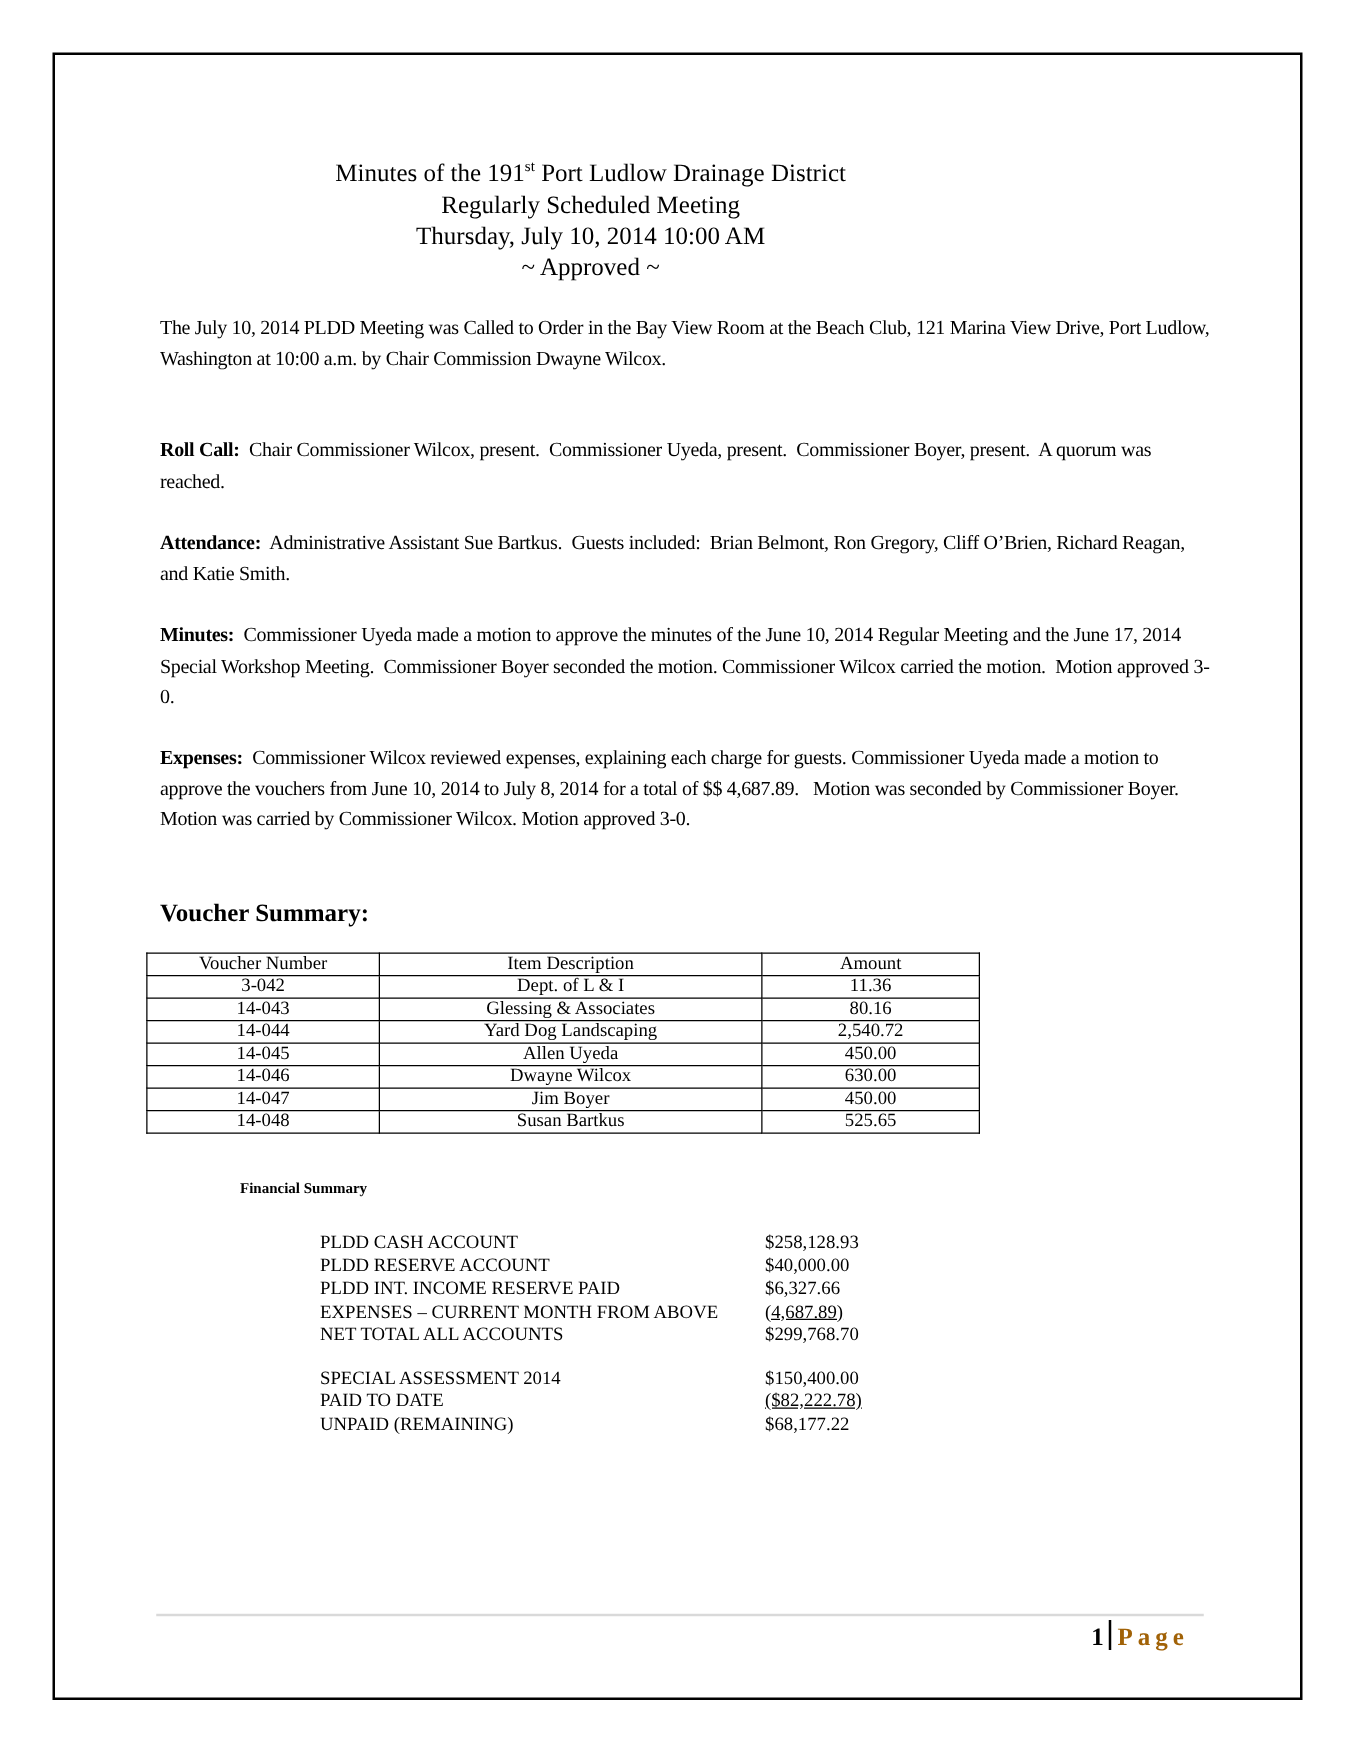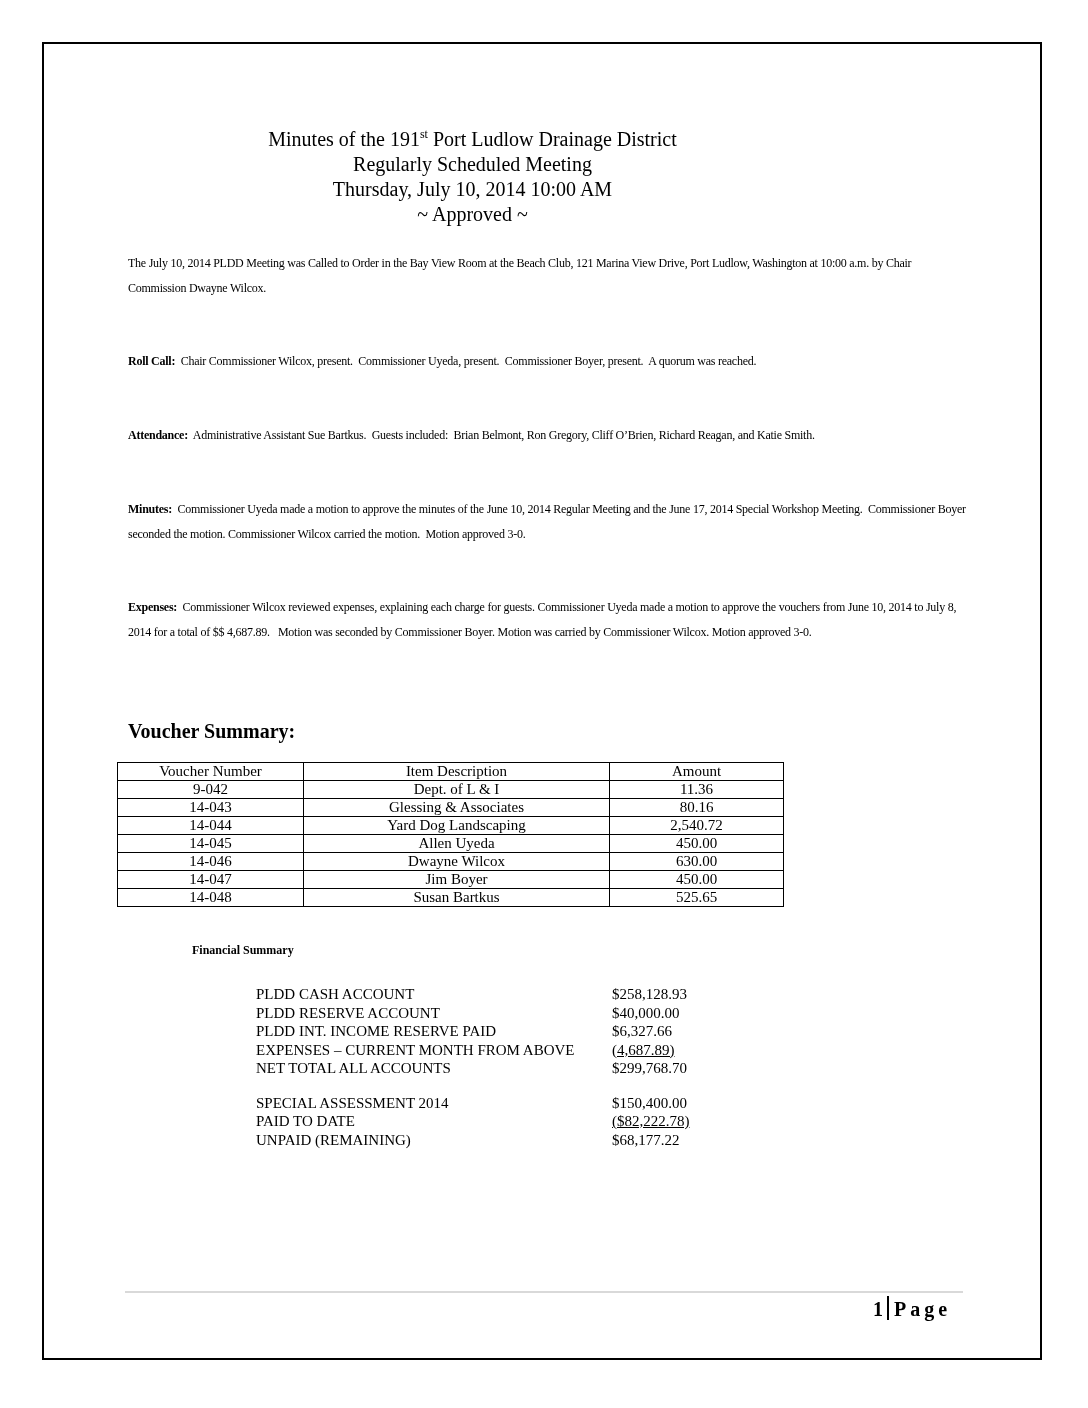--- a/index.html
+++ b/index.html
@@ -3,21 +3,21 @@
 <meta charset="utf-8">
 <style>
   html, body { margin: 0; padding: 0; background: #ffffff; }
   body { width: 1088px; height: 1408px; position: relative; overflow: hidden;
          font-family: "Liberation Serif", "DejaVu Serif", serif; color: #000; }
   .page-border { position: absolute; left: 42px; top: 42px; width: 1000px; height: 1318px;
                  border: 2px solid #000; box-sizing: border-box; }
   .title-block { position: absolute; left: 0; width: 945px; top: 127px; text-align: center;
                  font-size: 20px; line-height: 25px; }
   .title-block sup { font-size: 12px; line-height: 0; vertical-align: 8px; }
-  .para { position: absolute; left: 128px; width: 840px; font-size: 12px; line-height: 24.5px;
+  .para { position: absolute; left: 128px; width: 840px; font-size: 16px; line-height: 24.5px;
           letter-spacing: -0.25px; }
   .para b { font-weight: bold; }
   .heading { position: absolute; left: 128px; font-size: 20px; font-weight: bold; }
   table.vouchers { position: absolute; left: 117px; top: 762px; width: 667px;
                    border-collapse: collapse; font-size: 15px; }
   table.vouchers td, table.vouchers th { border: 1.5px solid #000; padding: 0 10px;
                    height: 17px; line-height: 17px; font-weight: normal; }
   table.vouchers .c1 { width: 165px; text-align: center; }
   table.vouchers .c2 { width: 285px; text-align: center; }
   table.vouchers .c3 { text-align: center; }
@@ -29,21 +29,21 @@
   .fin-row .lbl { width: 356px; }
   .fin-row .val { }
   .fin-row .val.u { text-decoration: underline; }
   .fin-gap { height: 16px; }
   .footer-line { position: absolute; left: 125px; top: 1291px; width: 838px; height: 2px;
                  background: #d9d9d9; }
   .page-num { position: absolute; left: 873px; top: 1296px; font-size: 20px; font-weight: bold;
               white-space: nowrap; }
   .page-num .sep { display: inline-block; width: 2px; height: 24px; background: #000;
                    vertical-align: -4px; margin: 0 5px 0 4px; }
-  .page-num .pg { color: #000000; letter-spacing: 4px; }
+  .page-num .pg { color: #a16207; letter-spacing: 4px; }
 </style>
 </head>
 <body>
 
 <div class="page-border"></div>
 
 <div class="title-block">
   <div><span>Minutes of the 191</span><sup>st</sup><span> Port Ludlow Drainage District</span></div>
   <div>Regularly Scheduled Meeting</div>
   <div>Thursday, July 10, 2014 10:00 AM</div>
@@ -71,21 +71,21 @@
 <div class="heading" style="top:720px;">Voucher Summary:</div>
 
 <table class="vouchers">
   <tbody>
       <tr>
     <th class="c1">Voucher Number</th>
     <th class="c2">Item Description</th>
     <th class="c3">Amount</th>
   </tr>
   <tr>
-    <td class="c1">9-042</td>
+    <td class="c1">3-042</td>
     <td class="c2">Dept. of L &amp; I</td>
     <td class="c3">11.36</td>
   </tr>
   <tr>
     <td class="c1">14-043</td>
     <td class="c2">Glessing &amp; Associates</td>
     <td class="c3">80.16</td>
   </tr>
   <tr>
     <td class="c1">14-044</td>

